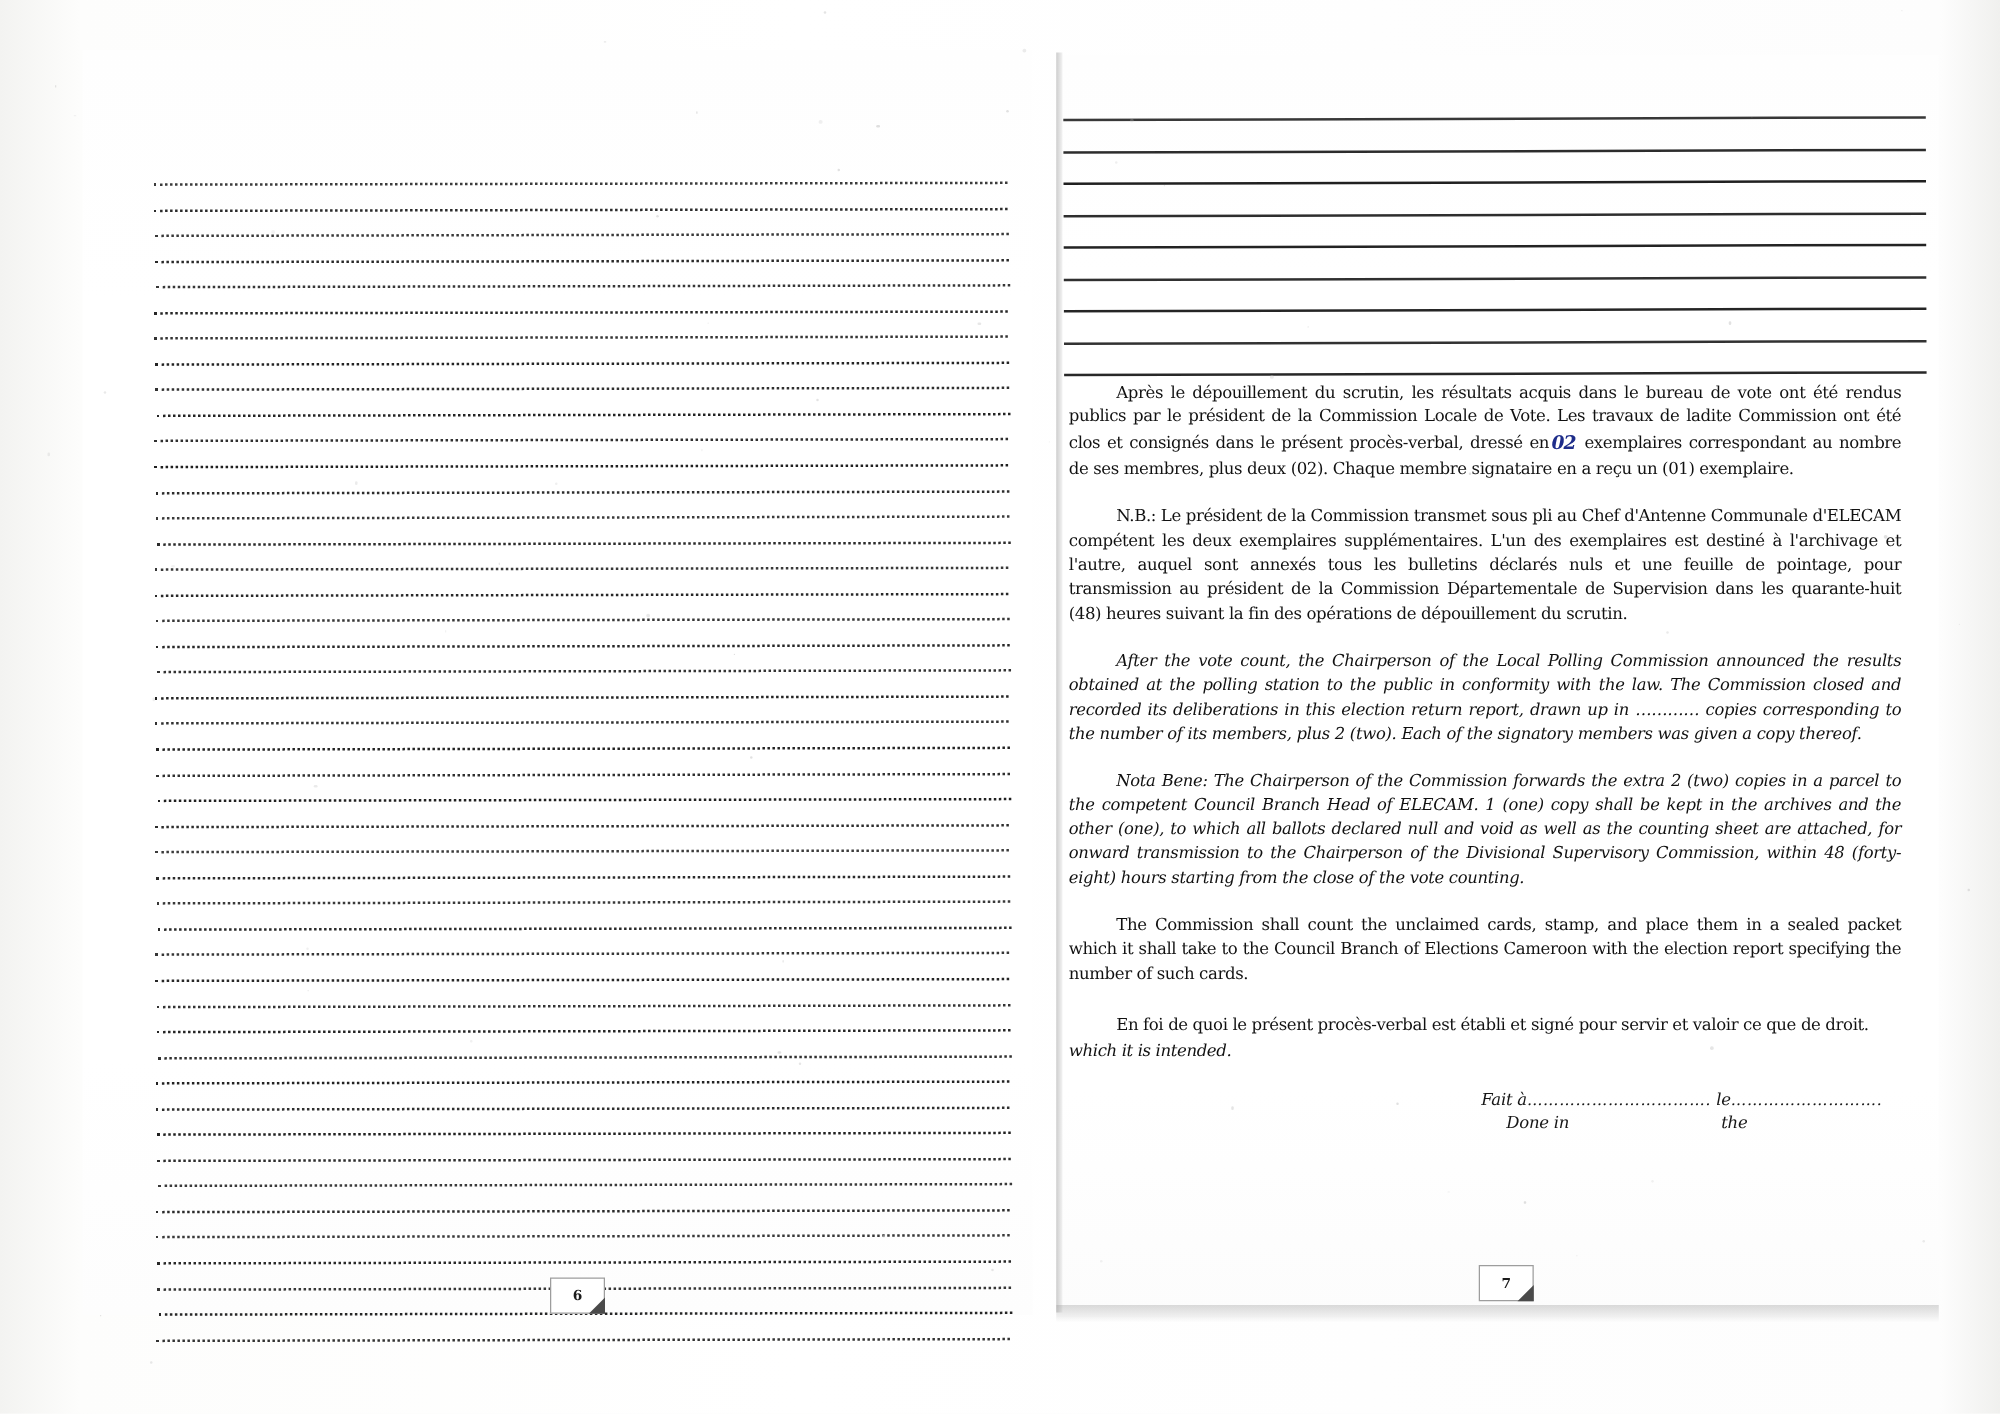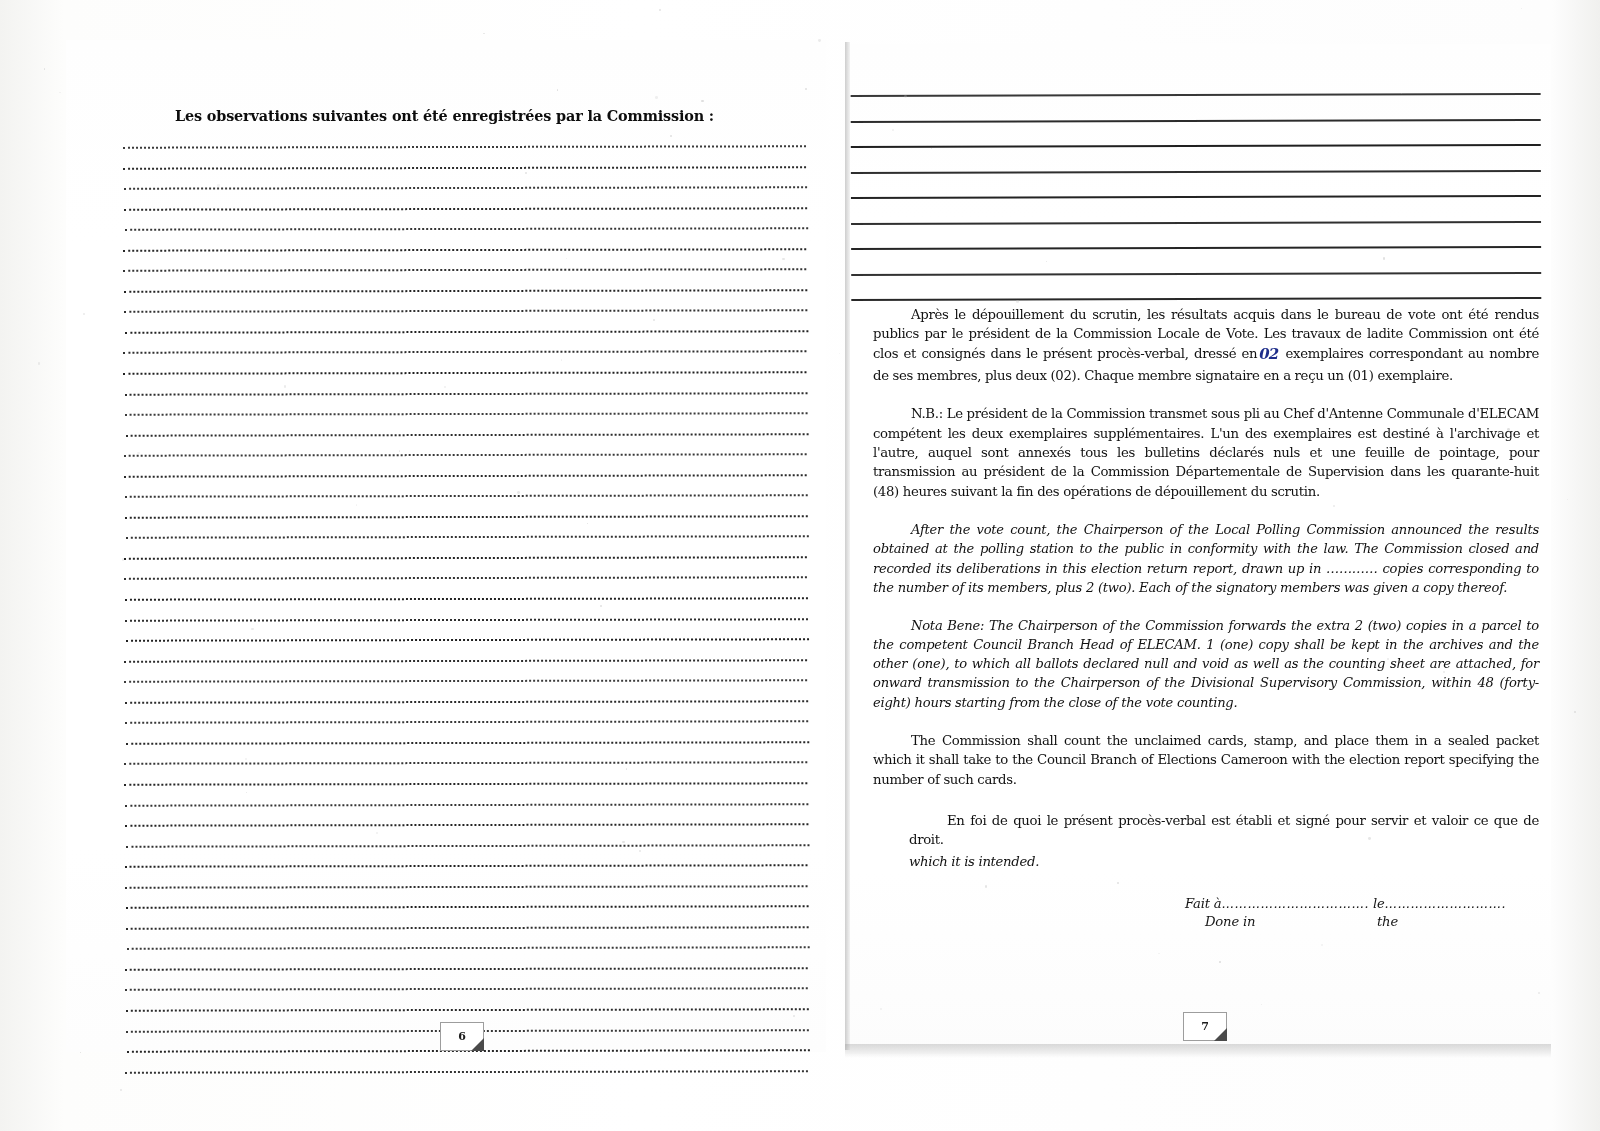--- a/index.html
+++ b/index.html
@@ -146,21 +146,21 @@
     text-indent: 38px;
   }
   .para.it {
     font-style: italic;
     letter-spacing: -0.24px;
     font-size: 13.1px;
   }
   .para .lead {
     font-weight: normal;
   }
-  .para.noind { text-indent: 0; margin-left: 36px; }
+  .para.noind { text-indent: 0; }
 
   .hand {
     font-family: "DejaVu Serif", serif;
     font-style: italic;
     font-weight: bold;
     color: #1e2d8a;
     font-size: 15px;
     letter-spacing: -1px;
     padding: 0 2px;
     vertical-align: -1px;
@@ -188,21 +188,20 @@
   .faitblock {
     position: absolute;
     left: 1185px;
     top: 872px;
     width: 300px;
     font-family: "DejaVu Serif", serif;
     font-style: italic;
     font-size: 13.2px;
     color: #161616;
     letter-spacing: -0.2px;
-    margin-top: 24px;
   }
   .faitline { white-space: nowrap; }
   .faitline .dset { letter-spacing: 0.6px; font-size: 12.4px; }
   .faitsub {
     margin-top: 3px;
     position: relative;
     height: 16px;
   }
   .faitsub span { position: absolute; }
   .donein { left: 20px; }
@@ -243,21 +242,20 @@
   }
 </style>
 </head>
 <body>
 
 <div class="scan-bg"></div>
 
 <div class="sheet sheet-left">
 
   <div class="obs-head" style="left:109px; top:66px; position:absolute; width:640px;">
-    <div class="obs-fr">Les observations suivantes ont été enregistrées par la Commission :</div>
   </div>
 
   <div class="rules rules-left skewed" id="left-rules" style="left:58px; top:106px;">
       <div class="rule" style="margin-left: 0px; opacity: 0.86;"></div>
       <div class="rule" style="margin-left: 0.4px; opacity: 0.93;"></div>
       <div class="rule" style="margin-left: 0.8px; opacity: 0.87;"></div>
       <div class="rule" style="margin-left: 1.2px; opacity: 0.94;"></div>
       <div class="rule" style="margin-left: 1.6px; opacity: 0.88;"></div>
       <div class="rule" style="margin-left: 0px; opacity: 0.95;"></div>
       <div class="rule" style="margin-left: 0.4px; opacity: 0.89;"></div>
@@ -314,21 +312,21 @@
       <div class="rule" style="opacity: 0.93;"></div>
       <div class="rule" style="opacity: 0.98;"></div>
       <div class="rule" style="opacity: 0.92;"></div>
       <div class="rule" style="opacity: 0.97;"></div>
       <div class="rule" style="opacity: 0.91;"></div>
       <div class="rule" style="opacity: 0.96;"></div>
       <div class="rule" style="opacity: 0.9;"></div>
       <div class="rule" style="opacity: 0.95;"></div>
     </div>
 
-  <div class="body-right" style="left:28px; top:261px; position:absolute; width:666px;">
+  <div class="body-right" style="left:10px; top:261px; position:absolute; width:666px;">
 
     <p class="para"><span>Après le dépouillement du scrutin, les résultats acquis dans le bureau de vote ont été rendus publics par le président de la Commission Locale de Vote. Les travaux de ladite Commission ont été clos et consignés dans le présent procès-verbal, dressé en</span><span class="hand">02</span> <span>exemplaires correspondant au nombre de ses membres, plus deux (02). Chaque membre signataire en a reçu un (01) exemplaire.</span></p>
 
     <p class="para"><span class="lead">N.B.:</span> <span>Le président de la Commission transmet sous pli au Chef d'Antenne Communale d'ELECAM compétent les deux exemplaires supplémentaires. L'un des exemplaires est destiné à l'archivage et l'autre, auquel sont annexés tous les bulletins déclarés nuls et une feuille de pointage, pour transmission au président de la Commission Départementale de Supervision dans les quarante-huit (48) heures suivant la fin des opérations de dépouillement du scrutin.</span></p>
 
     <p class="para it">After the vote count, the Chairperson of the Local Polling Commission announced the results obtained at the polling station to the public in conformity with the law. The Commission closed and recorded its deliberations in this election return report, drawn up in ………… copies corresponding to the number of its members, plus 2 (two). Each of the signatory members was given a copy thereof.</p>
 
     <p class="para it"><span class="lead">Nota Bene</span><span>: The Chairperson of the Commission forwards the extra 2 (two) copies in a parcel to the competent Council Branch Head of ELECAM. 1 (one) copy shall be kept in the archives and the other (one), to which all ballots declared null and void as well as the counting sheet are attached, for onward transmission to the Chairperson of the Divisional Supervisory Commission, within 48 (forty-eight) hours starting from the close of the vote counting.</span></p>
 
 

